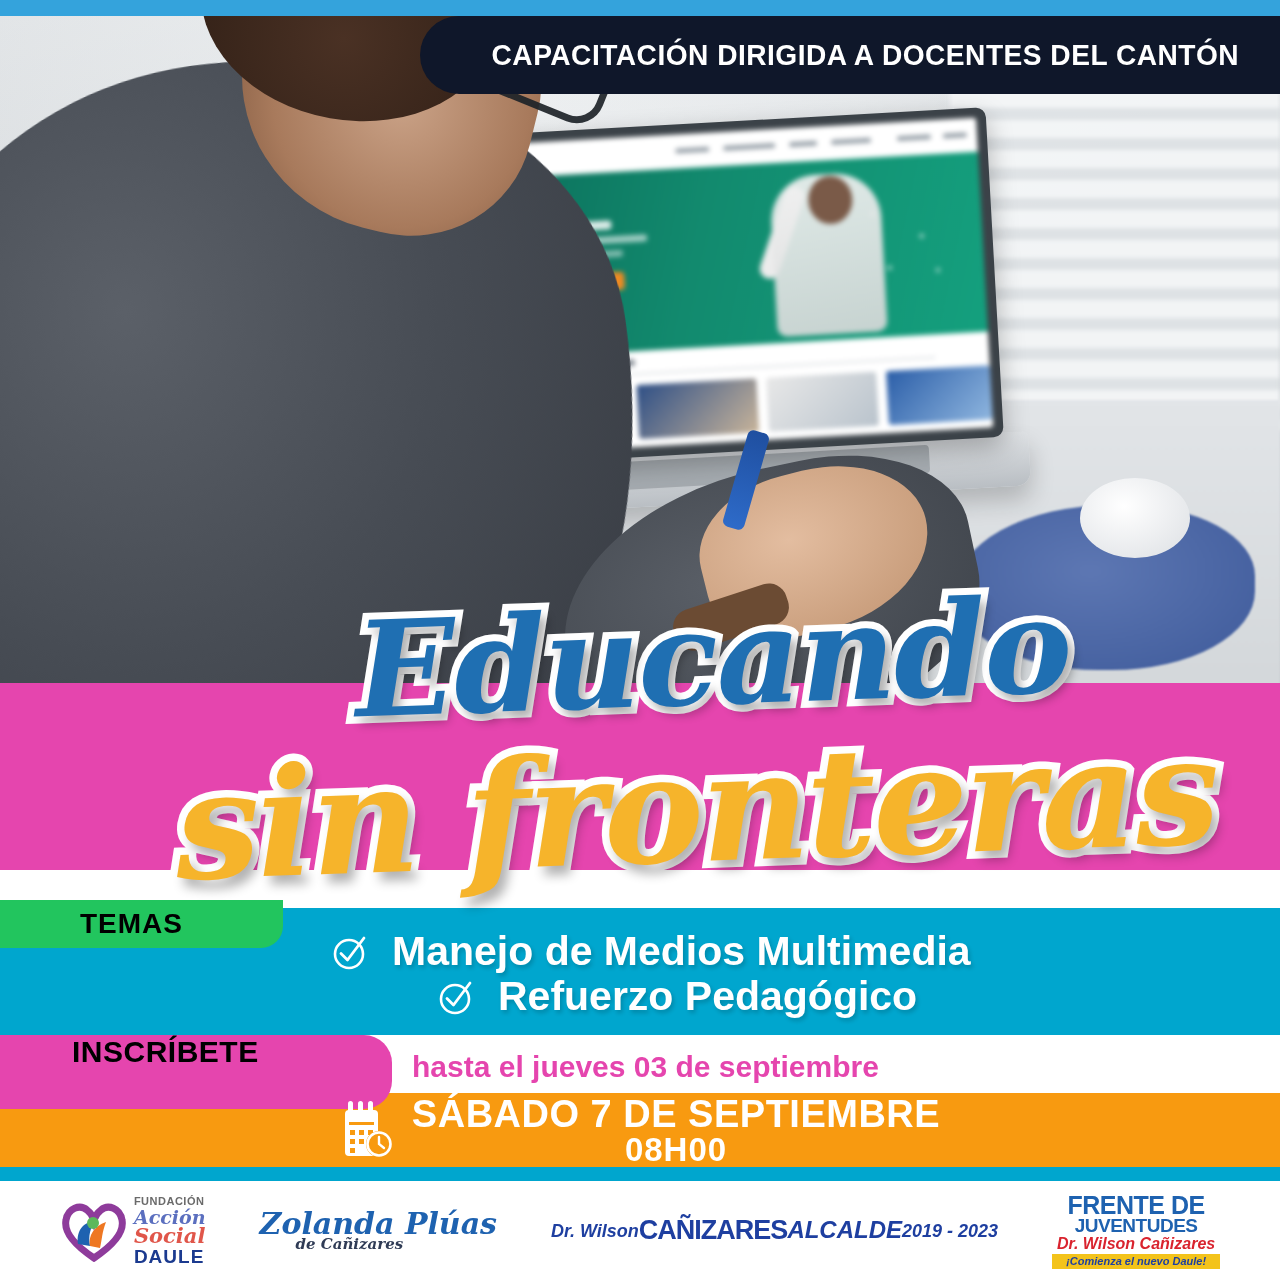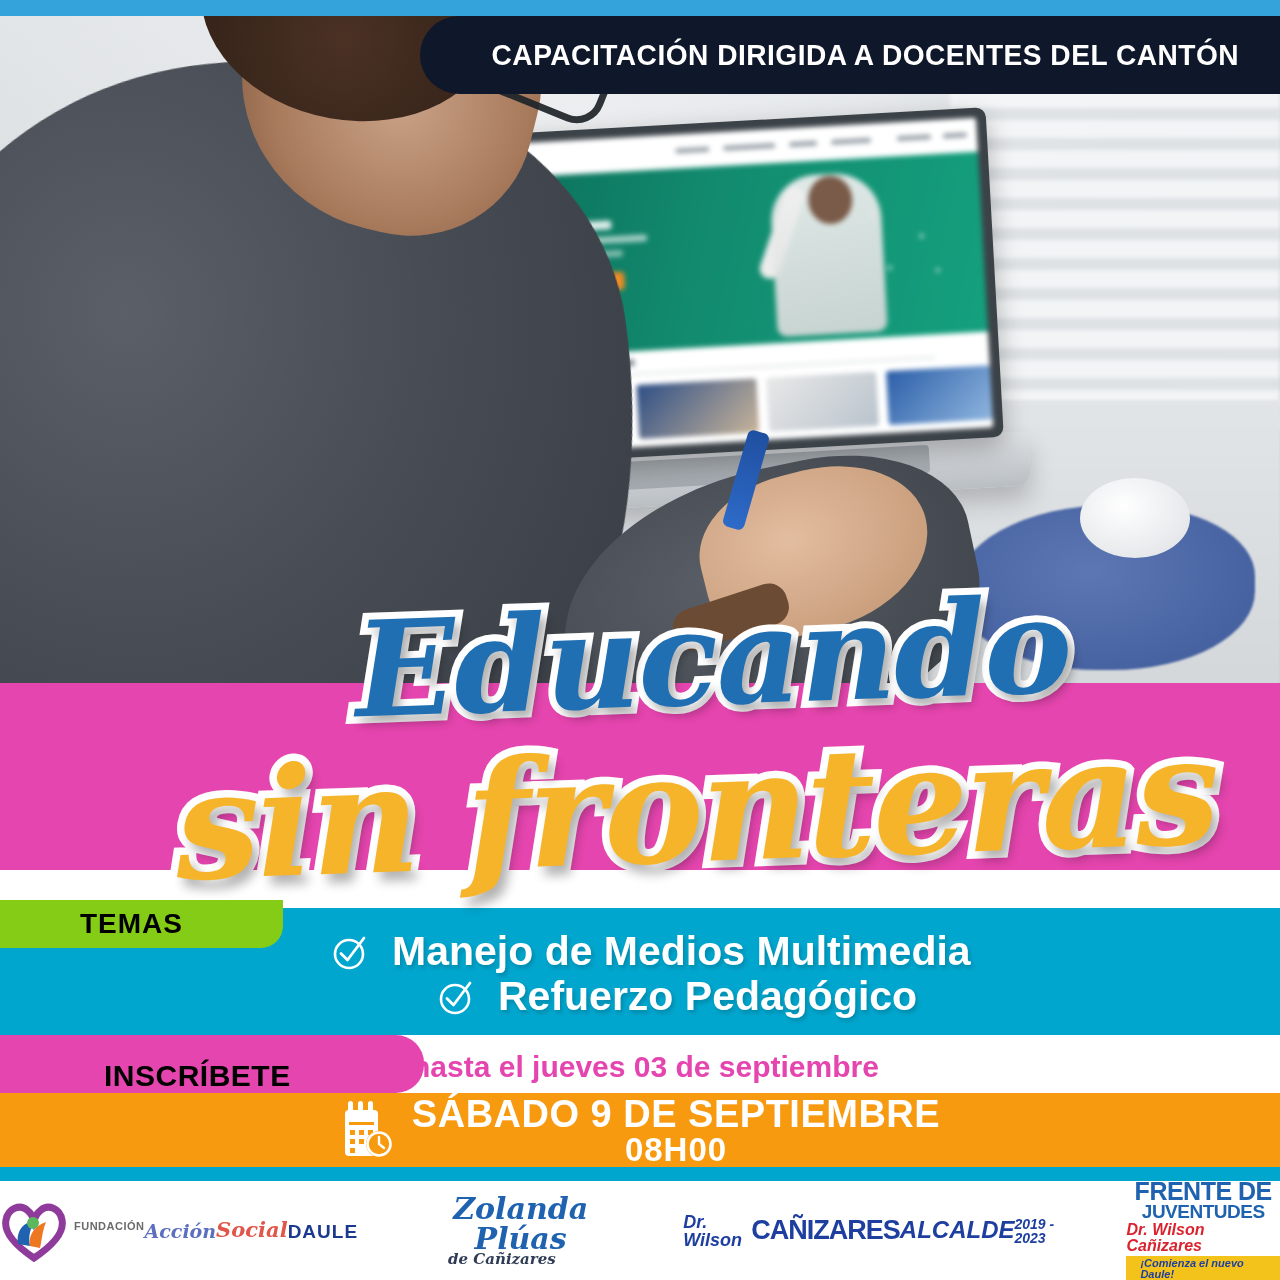--- a/index.html
+++ b/index.html
@@ -98,25 +98,25 @@
   
   .band-pink-big{position:absolute;left:0;top:683px;width:1280px;height:187px;background:#E545AE;z-index:10;}
   .band-white-1{position:absolute;left:0;top:870px;width:1280px;height:38px;background:#ffffff;z-index:10;}
   .band-cyan{position:absolute;left:0;top:908px;width:1280px;height:127px;background:#00A6CE;z-index:10;}
   .band-white-2{position:absolute;left:0;top:1035px;width:1280px;height:58px;background:#ffffff;z-index:10;}
   .band-orange{position:absolute;left:0;top:1093px;width:1280px;height:74px;background:#F89A10;z-index:10;}
   .band-cyan-thin{position:absolute;left:0;top:1167px;width:1280px;height:14px;background:#00A6CE;z-index:10;}
   .band-footer{position:absolute;left:0;top:1181px;width:1280px;height:99px;background:#ffffff;z-index:10;}
 
   
-  .pill-temas{position:absolute;left:0;top:900px;width:283px;height:48px;background:#84cc16;
+  .pill-temas{position:absolute;left:0;top:900px;width:283px;height:48px;background:#22c55e;
     border-radius:0 0 22px 0;z-index:22;display:flex;align-items:center;}
   .pill-temas span{margin-left:80px;color:#000;font-size:28px;font-weight:bold;letter-spacing:1px;}
-  .pill-inscribete{position:absolute;left:0;top:1035px;width:392px;height:58px;background:#E545AE;
-    border-radius:0 28px 28px 0;z-index:22;display:flex;align-items:flex-end;padding-left:32px;}
+  .pill-inscribete{position:absolute;left:0;top:1035px;width:392px;height:74px;background:#E545AE;
+    border-radius:0 28px 28px 0;z-index:22;display:flex;align-items:flex-start;}
   .pill-inscribete span{margin-left:72px;color:#000;font-size:30px;font-weight:bold;letter-spacing:.5px;}
 
   
   .title-wrap{position:absolute;left:0;top:580px;width:1280px;height:330px;z-index:30;pointer-events:none;}
   .title-line{font-family:"DejaVu Serif",serif;font-style:italic;font-weight:bold;white-space:nowrap;}
   .t1{position:absolute;left:355px;top:0px;font-size:132px;color:#1F6FB2;
      -webkit-text-stroke:14px #ffffff;paint-order:stroke fill;
      text-shadow:6px 8px 10px rgba(0,0,0,.30);letter-spacing:-2px;transform:rotate(-2deg);}
   .t2{position:absolute;left:175px;top:140px;font-size:150px;color:#F6B42B;
      -webkit-text-stroke:15px #ffffff;paint-order:stroke fill;
@@ -140,35 +140,35 @@
   .date-text{color:#fff;text-align:center;line-height:1.0;}
   .date-main{font-size:38px;font-weight:bold;letter-spacing:.5px;}
   .date-time{font-size:33px;font-weight:bold;letter-spacing:1px;}
 
   
   .logos{position:absolute;left:0;top:1181px;width:1280px;height:99px;z-index:26;
     display:flex;align-items:center;justify-content:center;gap:54px;}
   .logo{display:flex;align-items:center;}
 
   .logo-fas .mark{width:68px;height:62px;margin-right:6px;}
-  .logo-fas .txt{display:flex;flex-direction:row;line-height:1;text-align:center;}
+  .logo-fas .txt{display:flex;flex-direction:column;line-height:1;}
   .fas-1{font-size:11px;color:#6a6a6a;font-weight:bold;letter-spacing:.5px;}
   .fas-2{font-family:"DejaVu Serif",serif;font-style:italic;font-weight:bold;font-size:19px;color:#5b6fbf;margin-top:1px;}
   .fas-3{font-family:"DejaVu Serif",serif;font-style:italic;font-weight:bold;font-size:21px;color:#E0564A;margin-top:-2px;}
   .fas-4{font-size:19px;color:#1b3a8f;font-weight:bold;letter-spacing:1px;margin-top:1px;}
 
   .logo-zp{display:flex;flex-direction:column;align-items:flex-start;line-height:1;}
   .zp-1{font-family:"DejaVu Serif",serif;font-style:italic;font-weight:bold;font-size:30px;color:#1E62B0;text-align:center;}
   .zp-2{font-family:"DejaVu Serif",serif;font-style:italic;font-weight:bold;font-size:15px;color:#2f3b55;margin-top:-2px;margin-left:36px;}
 
   .logo-wc{display:flex;flex-direction:row;align-items:center;line-height:1;}
   .wc-1{font-size:18px;font-weight:bold;color:#1E3FA0;font-style:italic;}
   .wc-2{font-size:27px;font-weight:bold;color:#1E3FA0;letter-spacing:-1px;}
   .wc-3{font-size:24px;font-weight:bold;color:#1E3FA0;font-style:italic;margin-top:-1px;}
-  .wc-4{font-size:14px;font-weight:bold;color:#1E3FA0;font-style:italic;margin-top:1px;}
+  .wc-4{font-size:18px;font-weight:bold;color:#1E3FA0;font-style:italic;margin-top:1px;}
 
   .logo-fj{display:flex;flex-direction:column;align-items:center;line-height:1;}
   .fj-1{font-size:25px;font-weight:bold;color:#1E62B0;letter-spacing:-.5px;}
   .fj-2{font-size:19px;font-weight:bold;color:#1E62B0;letter-spacing:-.5px;margin-top:-2px;}
   .fj-3{font-size:16px;font-weight:bold;color:#D9232E;font-style:italic;margin-top:1px;}
   .fj-ribbon{margin-top:2px;background:#F3C31B;color:#1E3FA0;font-size:11px;font-weight:bold;
     font-style:italic;padding:2px 14px;}
 </style>
 </head>
 <body>
@@ -299,21 +299,21 @@
           <rect x="10" y="40" width="5" height="5"></rect>
           <rect x="19" y="40" width="5" height="5"></rect>
           <rect x="10" y="49" width="5" height="5"></rect>
         </g>
         <circle cx="39" cy="45" r="13" fill="#F89A10"></circle>
         <circle cx="39" cy="45" r="11.5" fill="none" stroke="#ffffff" stroke-width="2.6"></circle>
         <path d="M39 38 L39 45 L44 49" fill="none" stroke="#ffffff" stroke-width="2.4" stroke-linecap="round"></path>
       </svg>
     </span>
     <span class="date-text">
-      <div class="date-main">SÁBADO 9 DE SEPTIEMBRE</div>
+      <div class="date-main">SÁBADO 7 DE SEPTIEMBRE</div>
       <div class="date-time">08H00</div>
     </span>
   </div>
 
   <div class="logos">
 
     <div class="logo logo-fas">
       <span class="mark">
         <svg viewBox="0 0 68 62" width="68" height="62">
           <path d="M34 58 C10 42 4 30 6 20 C8 8 20 4 27 10 C31 13 33 17 34 20 C35 17 37 13 41 10 C48 4 60 8 62 20 C64 30 58 42 34 58 Z" fill="none" stroke="#8E3B9B" stroke-width="7"></path>

